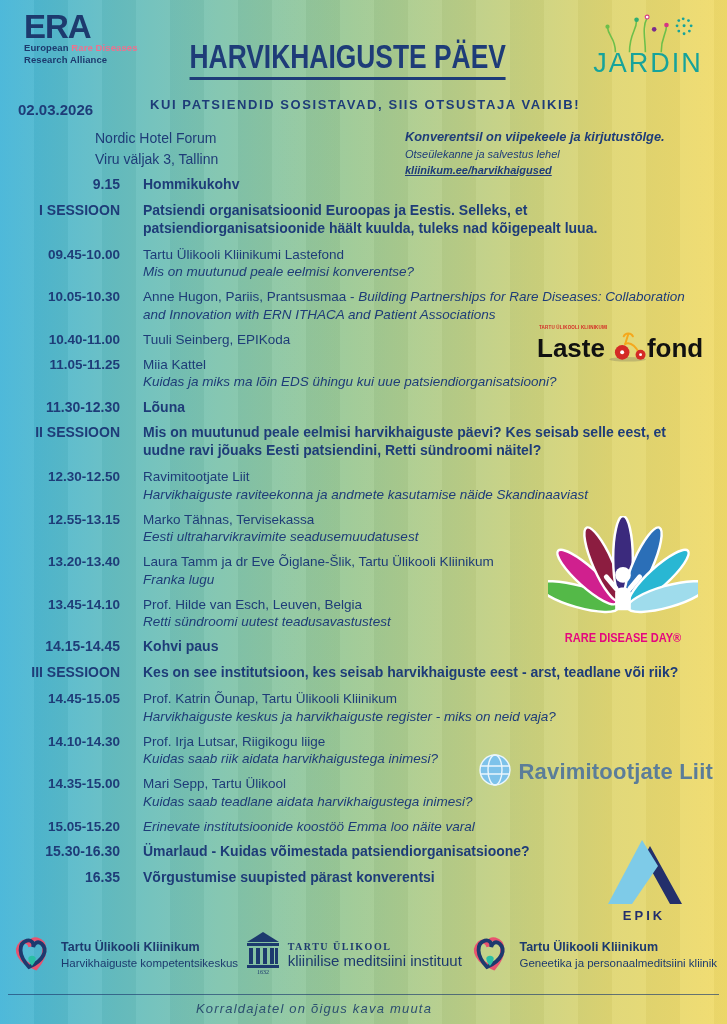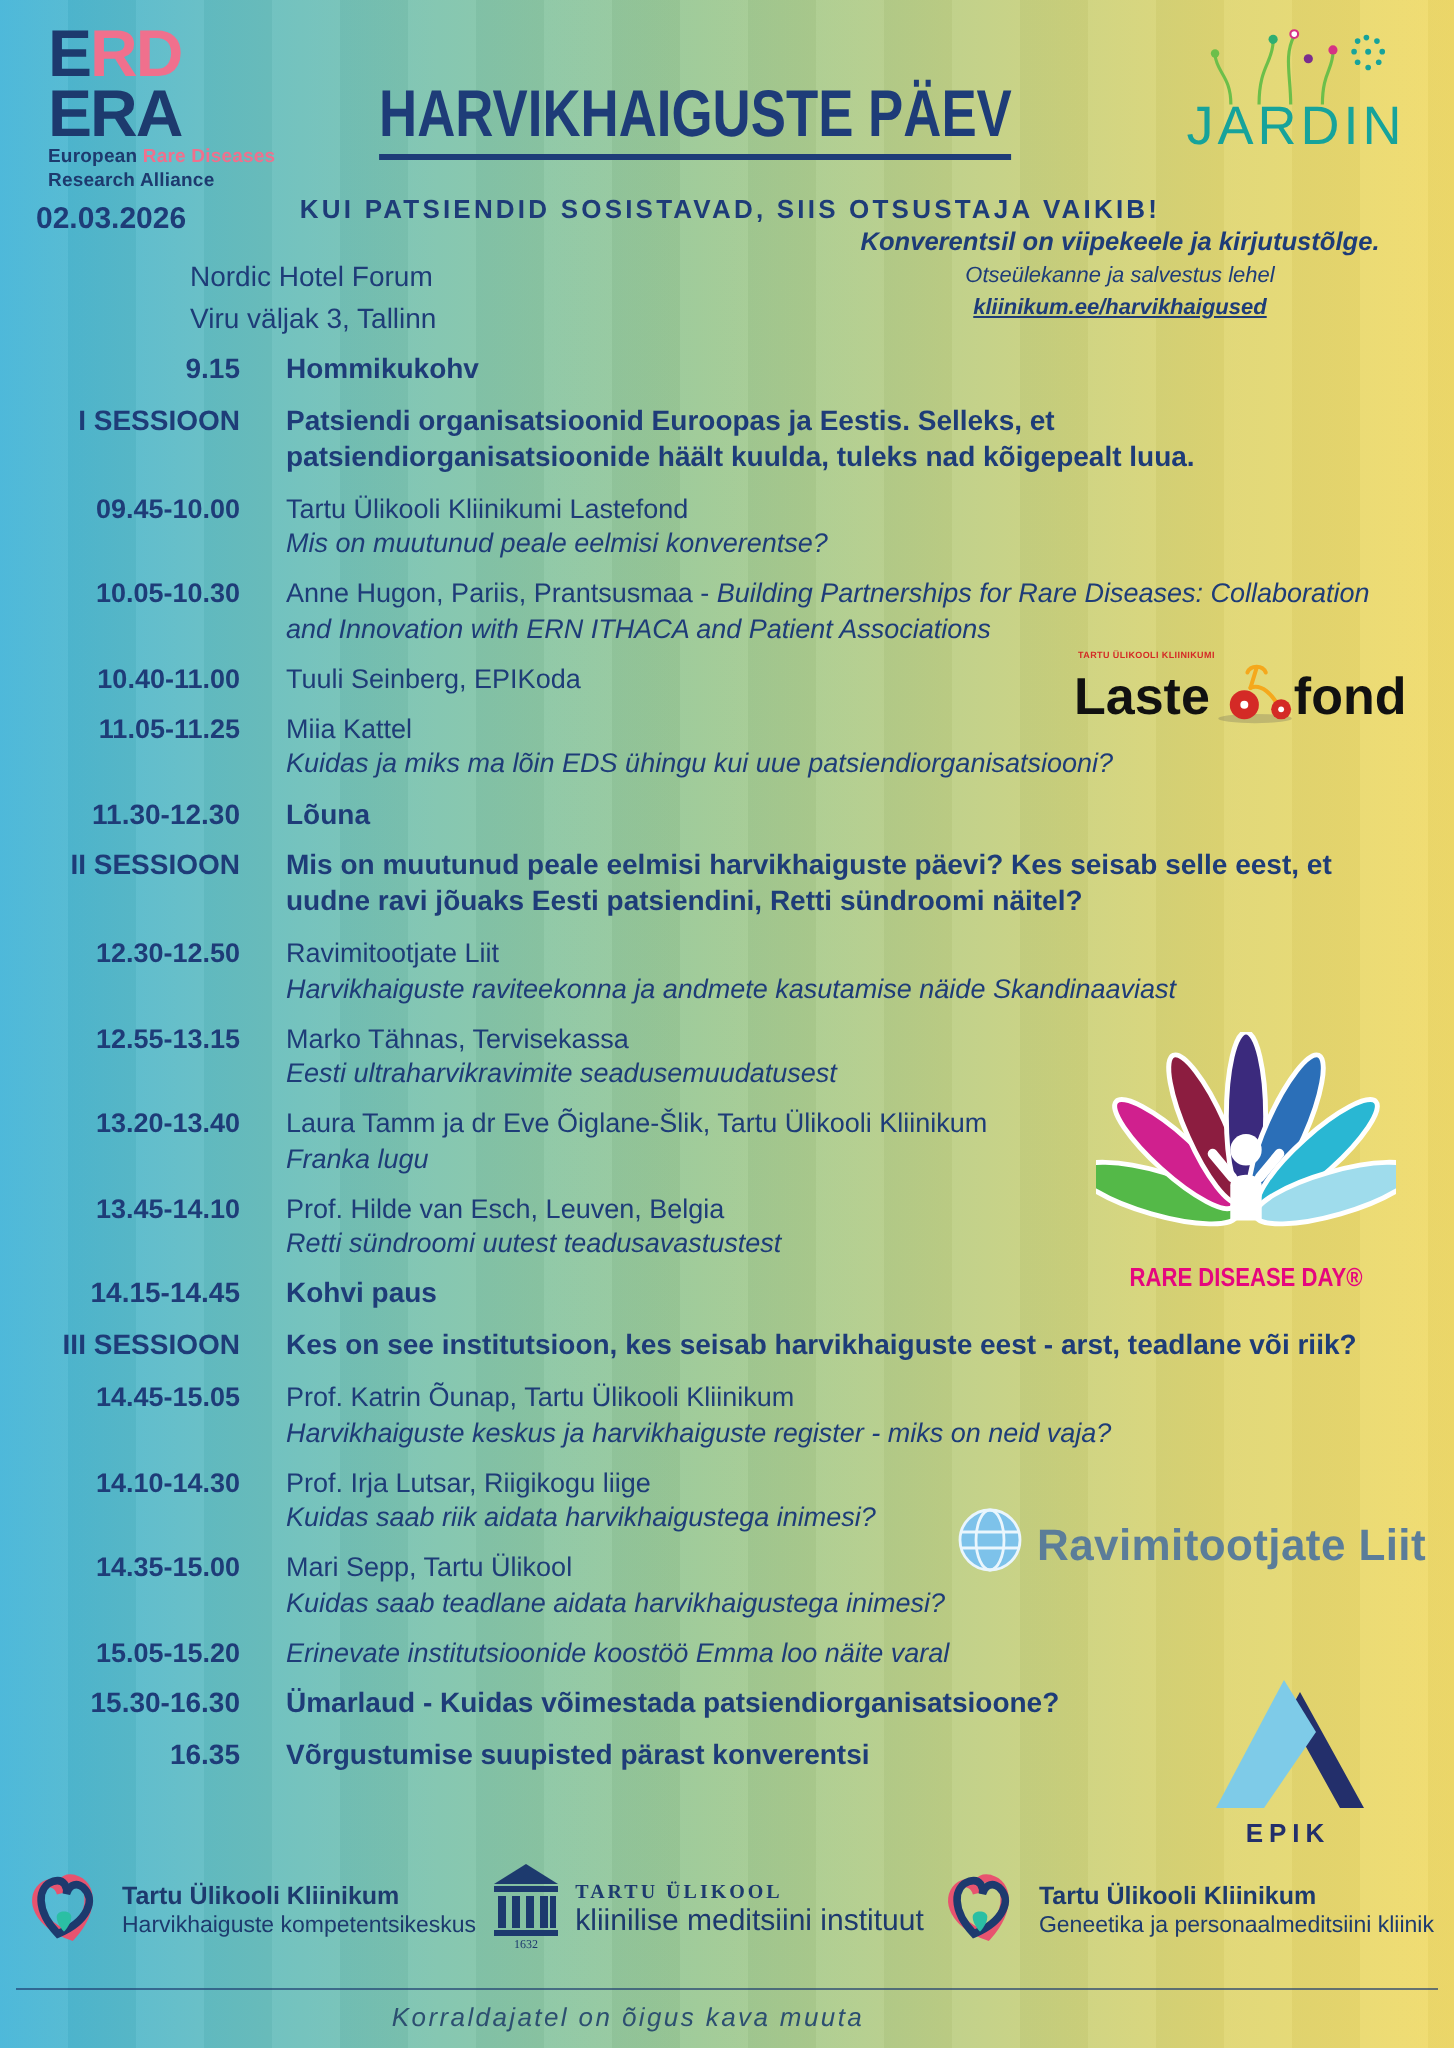--- a/index.html
+++ b/index.html
@@ -25,21 +25,21 @@
   .subtitle{top:97px;left:60px;width:610px;text-align:center;font-size:13px;font-weight:800;
     letter-spacing:1.6px;color:#1e3c78;}
 
   
   .jardin{top:10px;right:20px;width:118px;text-align:center;}
   .jardin .word{font-size:27px;font-weight:300;letter-spacing:2px;color:#16a39b;line-height:1;}
   .jardin svg{display:block;margin:0 auto -4px auto;}
 
   
   .venue{top:128px;left:95px;font-size:14px;line-height:1.5;font-weight:500;}
-  .note{top:113px;right:12px;width:310px;text-align:center;}
+  .note{top:129px;right:12px;width:310px;}
   .note .n1{font-size:12.8px;font-style:italic;font-weight:700;line-height:1.3;}
   .note .n2{font-size:11px;font-style:italic;font-weight:500;margin-top:2px;}
   .note a{font-size:11px;font-style:italic;font-weight:700;color:#1e3c78;text-decoration:underline;}
 
   
   .schedule{top:176px;left:0;width:727px;}
   .row{display:flex;margin-bottom:8px;}
   .row .time{flex:none;width:120px;text-align:right;padding-right:23px;font-size:13.5px;font-weight:600;line-height:1.28;}
   .row .content{flex:1;padding-right:16px;font-size:13.5px;line-height:1.28;font-weight:500;}
   .row .content .sub{font-style:italic;font-weight:400;}
@@ -71,21 +71,20 @@
   .divider{top:994px;left:8px;width:711px;border-top:1.2px solid rgba(29,58,110,0.65);}
   .footnote{top:1001px;left:0;width:628px;text-align:center;font-size:13px;font-style:italic;
     letter-spacing:1.2px;color:#2c4f70;font-weight:500;}
 </style>
 </head>
 <body>
 
 <div class="poster">
 
   <div class="layer era">
-    <div class="l1"><span>E</span><span class="pink">RD</span></div>
     <div class="l2">ERA</div>
     <div class="s1"><span>European </span><span class="pink">Rare Diseases</span></div>
     <div class="s2">Research Alliance</div>
   </div>
   <div class="layer date">02.03.2026</div>
 
   <div class="layer titleblock">
     <span class="maintitle">HARVIKHAIGUSTE PÄEV</span>
   </div>
   <div class="layer subtitle">KUI PATSIENDID SOSISTAVAD, SIIS OTSUSTAJA VAIKIB!</div>

